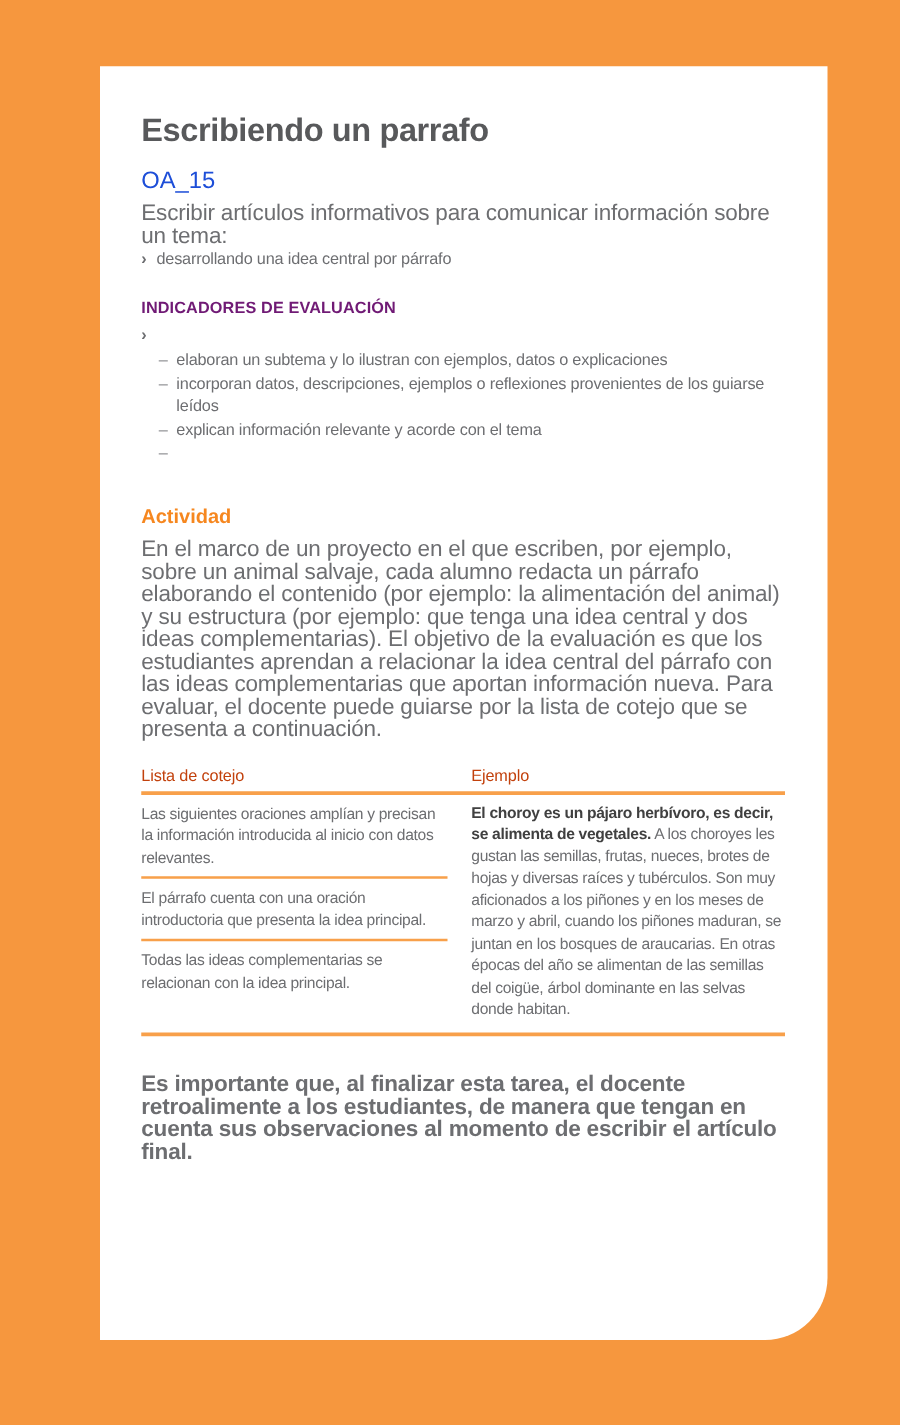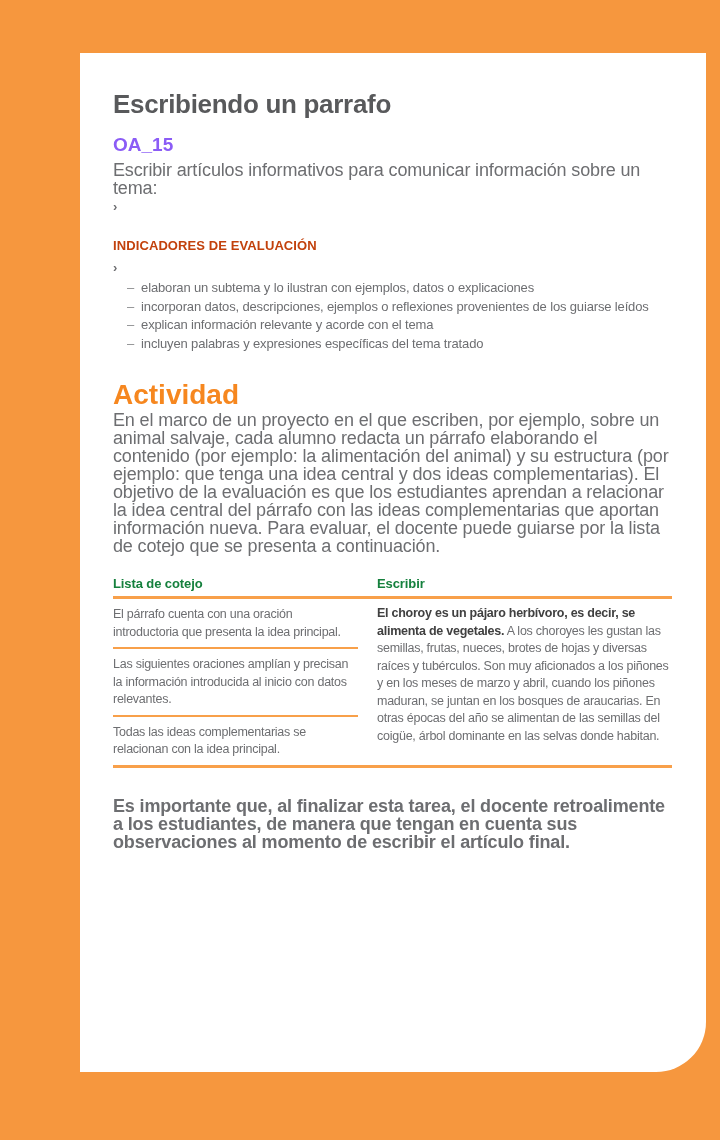--- a/index.html
+++ b/index.html
@@ -11,41 +11,41 @@
     height: 1140px;
     background: #F6973E;
     font-family: "Liberation Sans", sans-serif;
     overflow: hidden;
     position: relative;
   }
   .card {
     position: absolute;
     left: 80px;
     top: 53px;
-    width: 626px;
+    width: 582px;
     height: 1019px;
     background: #FFFFFF;
     border-bottom-right-radius: 50px;
   }
   .content {
     padding: 38px 34px 0 33px;
   }
   .page-title {
     font-size: 26px;
     line-height: 27px;
     font-weight: 700;
     color: #58595B;
     letter-spacing: -0.3px;
     margin: 0;
   }
   .oa-code {
     font-size: 19px;
     line-height: 20px;
-    font-weight: 700;
-    color: #8b5cf6;
+    font-weight: 400;
+    color: #1d4ed8;
     margin: 17px 0 6px 0;
   }
   .body-text {
     font-size: 18px;
     line-height: 18px;
     color: #6D6E71;
     letter-spacing: -0.15px;
     margin: 0;
   }
   .bullet-line {
@@ -58,60 +58,60 @@
     margin-top: 1px;
   }
   .bullet-marker {
     flex: 0 0 auto;
     font-weight: 700;
   }
   .section-subhead {
     font-size: 13px;
     line-height: 15px;
     font-weight: 700;
-    color: #c2410c;
+    color: #701a75;
     letter-spacing: 0.1px;
     margin: 22px 0 6px 0;
   }
   .dash-list {
     margin: 2px 0 0 14px;
   }
   .dash-item {
     display: flex;
     gap: 7px;
     font-size: 13px;
     line-height: 18.5px;
     color: #6D6E71;
     letter-spacing: -0.15px;
   }
   .dash-marker {
     flex: 0 0 auto;
     color: #8A8B8E;
   }
   .activity-head {
-    font-size: 28px;
+    font-size: 16px;
     line-height: 21px;
     font-weight: 700;
     color: #F6871F;
     margin: 31px 0 6px 0;
   }
   .checklist-table {
     margin-top: 21px;
   }
   .t-head {
     display: grid;
     grid-template-columns: 245px 1fr;
     column-gap: 19px;
     padding-bottom: 5px;
     border-bottom: 3px solid #F8A04A;
   }
   .t-head .th {
     font-size: 13px;
-    font-weight: 700;
-    color: #15803d;
+    font-weight: 400;
+    color: #c2410c;
     letter-spacing: -0.1px;
   }
   .t-body {
     display: grid;
     grid-template-columns: 245px 1fr;
     column-gap: 19px;
     border-bottom: 3px solid #F8A04A;
   }
   .check-cell {
     padding: 7px 0 6px 0;
@@ -144,20 +144,21 @@
 
 <div class="card">
   <div class="content">
 
     <h1 class="page-title">Escribiendo un parrafo</h1>
 
     <h2 class="oa-code">OA_15</h2>
     <p class="body-text">Escribir artículos informativos para comunicar información sobre un tema:</p>
     <div class="bullet-line">
       <span class="bullet-marker">›</span>
+      <span>desarrollando una idea central por párrafo</span>
     </div>
 
     <h3 class="section-subhead">INDICADORES DE EVALUACIÓN</h3>
     <div class="bullet-line">
       <span class="bullet-marker">›</span>
     </div>
     <div class="dash-list">
       <div class="dash-item">
         <span class="dash-marker">–</span>
         <span>elaboran un subtema y lo ilustran con ejemplos, datos o explicaciones</span>
@@ -165,36 +166,35 @@
       <div class="dash-item">
         <span class="dash-marker">–</span>
         <span>incorporan datos, descripciones, ejemplos o reflexiones provenientes de los guiarse leídos</span>
       </div>
       <div class="dash-item">
         <span class="dash-marker">–</span>
         <span>explican información relevante y acorde con el tema</span>
       </div>
       <div class="dash-item">
         <span class="dash-marker">–</span>
-        <span>incluyen palabras y expresiones específicas del tema tratado</span>
       </div>
     </div>
 
     <h2 class="activity-head">Actividad</h2>
     <p class="body-text">En el marco de un proyecto en el que escriben, por ejemplo, sobre un animal salvaje, cada alumno redacta un párrafo elaborando el contenido (por ejemplo: la alimentación del animal) y su estructura (por ejemplo: que tenga una idea central y dos ideas complementarias). El objetivo de la evaluación es que los estudiantes aprendan a relacionar la idea central del párrafo con las ideas complementarias que aportan información nueva. Para evaluar, el docente puede guiarse por la lista de cotejo que se presenta a continuación.</p>
 
     <div class="checklist-table">
       <div class="t-head">
         <div class="th">Lista de cotejo</div>
-        <div class="th">Escribir</div>
+        <div class="th">Ejemplo</div>
       </div>
       <div class="t-body">
         <div class="t-col-left">
+          <div class="check-cell with-rule">Las siguientes oraciones amplían y precisan la información introducida al inicio con datos relevantes.</div>
           <div class="check-cell with-rule">El párrafo cuenta con una oración introductoria que presenta la idea principal.</div>
-          <div class="check-cell with-rule">Las siguientes oraciones amplían y precisan la información introducida al inicio con datos relevantes.</div>
           <div class="check-cell">Todas las ideas complementarias se relacionan con la idea principal.</div>
         </div>
         <div class="example-cell">
           <span class="example-lead">El choroy es un pájaro herbívoro, es decir, se alimenta de vegetales.</span><span> A los choroyes les gustan las semillas, frutas, nueces, brotes de hojas y diversas raíces y tubérculos. Son muy aficionados a los piñones y en los meses de marzo y abril, cuando los piñones maduran, se juntan en los bosques de araucarias. En otras épocas del año se alimentan de las semillas del coigüe, árbol dominante en las selvas donde habitan.</span>
         </div>
       </div>
     </div>
 
     <p class="body-text closing-text">Es importante que, al finalizar esta tarea, el docente retroalimente a los estudiantes, de manera que tengan en cuenta sus observaciones al momento de escribir el artículo final.</p>
 

